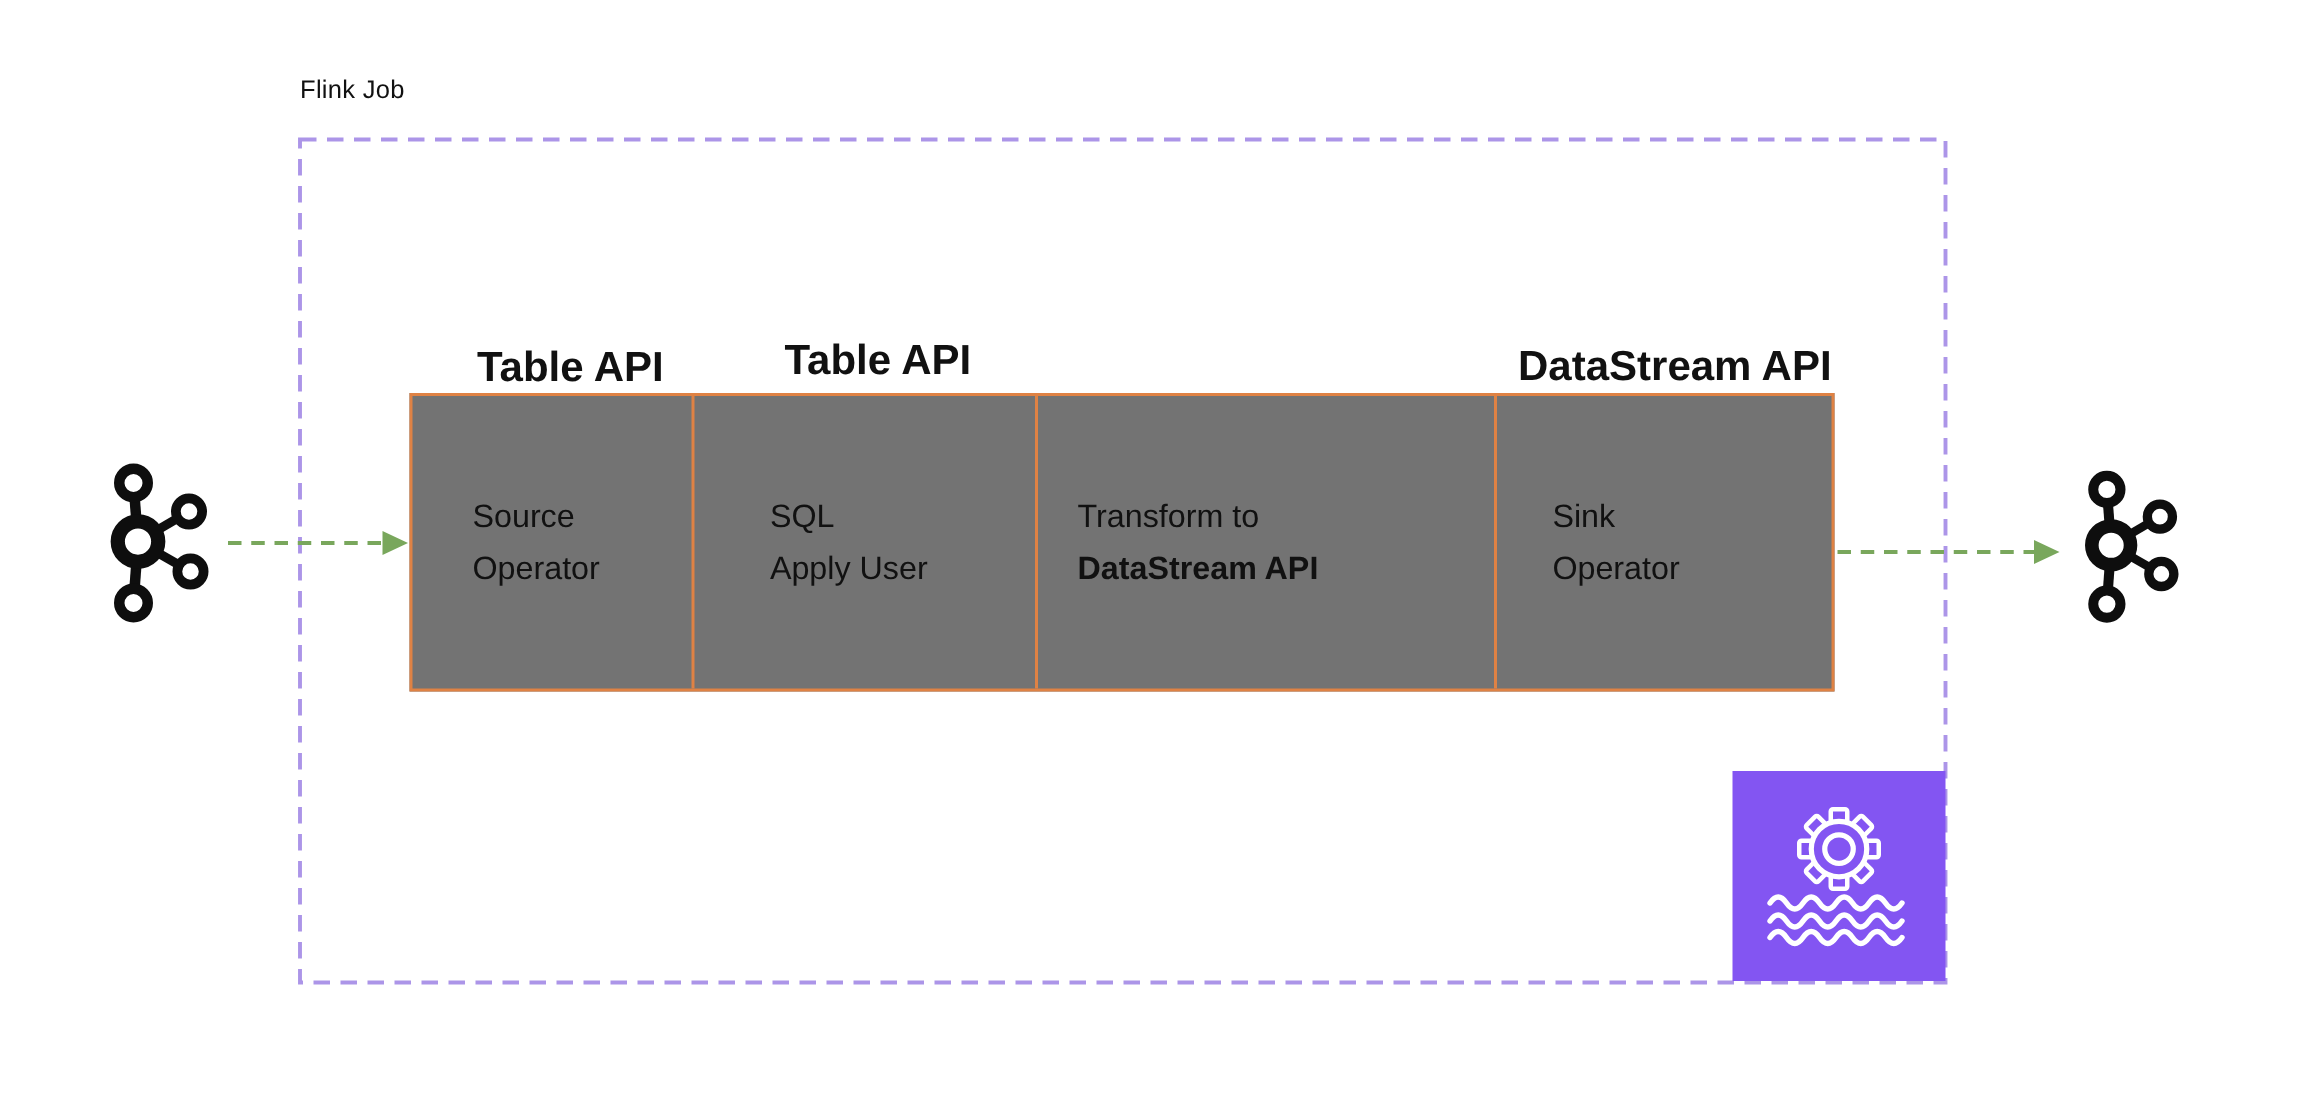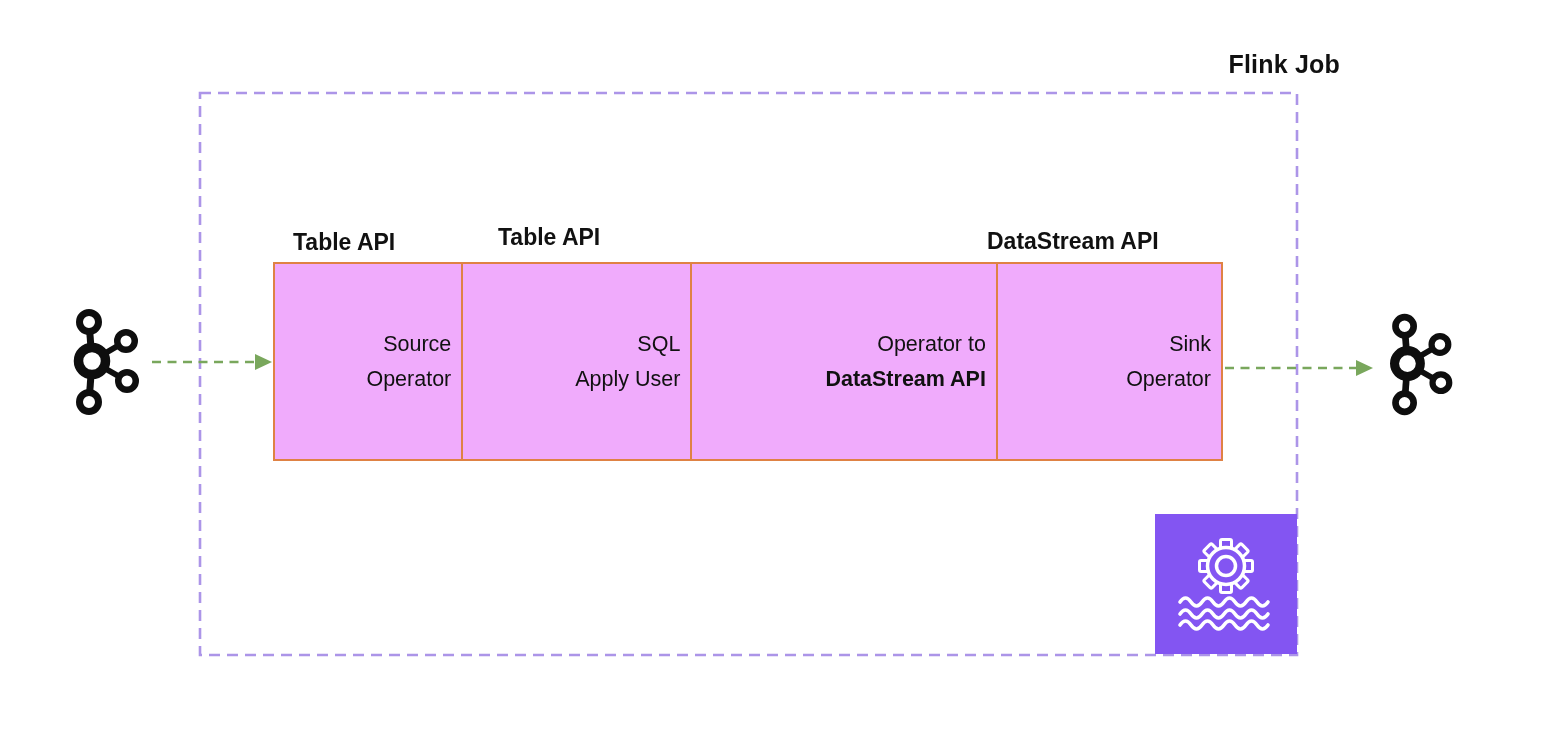--- a/index.html
+++ b/index.html
@@ -3,36 +3,36 @@
 <meta charset="utf-8">
 <style>
   html,body { margin:0; padding:0; background:#fff; }
   .canvas {
     position:relative; width:1544px; height:740px; overflow:hidden;
     background:#fff; color:#111;
     font-family:"Liberation Sans", sans-serif;
   }
   .title {
     position:absolute; left:200px; top:50px; width:1140px;
-    text-align:right; font-size:25px; font-weight:700; letter-spacing:0.2px;
+    text-align:left; font-size:17px; font-weight:400; letter-spacing:0.2px;
   }
   .container-border { position:absolute; left:197px; top:90px; }
   .container-border rect {
     fill:none; stroke:var(--container-border); stroke-width:2.6;
     stroke-dasharray:11 7;
   }
-  .api-label { position:absolute; font-size:23px; font-weight:700; white-space:nowrap; }
+  .api-label { position:absolute; font-size:28px; font-weight:700; white-space:nowrap;margin-left:25px; }
   .api-label-0 { left:293px; top:229px; }
   .api-label-1 { left:498px; top:224px; }
   .api-label-3 { left:987px; top:228px; }
 
   .boxes-row {
     position:absolute; left:273px; top:262px; width:950px; height:199px;
     display:flex; box-sizing:border-box;
-    border:2.5px solid var(--box-border); background:#f0abfc;text-align:right;
+    border:2.5px solid var(--box-border); background:#737373;
   }
   .op-box {
     box-sizing:border-box; display:flex; flex-direction:column;
     justify-content:center; font-size:21.5px; line-height:35px;
     padding-right:10px;
   }
   .op-box + .op-box { border-left:2.5px solid var(--box-border); }
   .op-box-0 { flex:0 1 187px; padding-left:40px; }
   .op-box-1 { flex:0 1 230px; padding-left:50px; }
   .op-box-2 { flex:0 1 307px; padding-left:26px; }
@@ -78,21 +78,21 @@
   <div class="boxes-row">
     <div class="op-box op-box-0">
       <span>Source</span>
       <span>Operator</span>
     </div>
     <div class="op-box op-box-1">
       <span>SQL</span>
       <span>Apply User</span>
     </div>
     <div class="op-box op-box-2">
-      <span>Operator to</span>
+      <span>Transform to</span>
       <span class="bold">DataStream API</span>
     </div>
     <div class="op-box op-box-3">
       <span>Sink</span>
       <span>Operator</span>
     </div>
   </div>
 
   <svg class="kafka kafka-left" width="90" height="120" viewBox="0 0 90 120">
     <line class="bone" x1="32" y1="20" x2="35" y2="59" stroke-width="7"></line>

